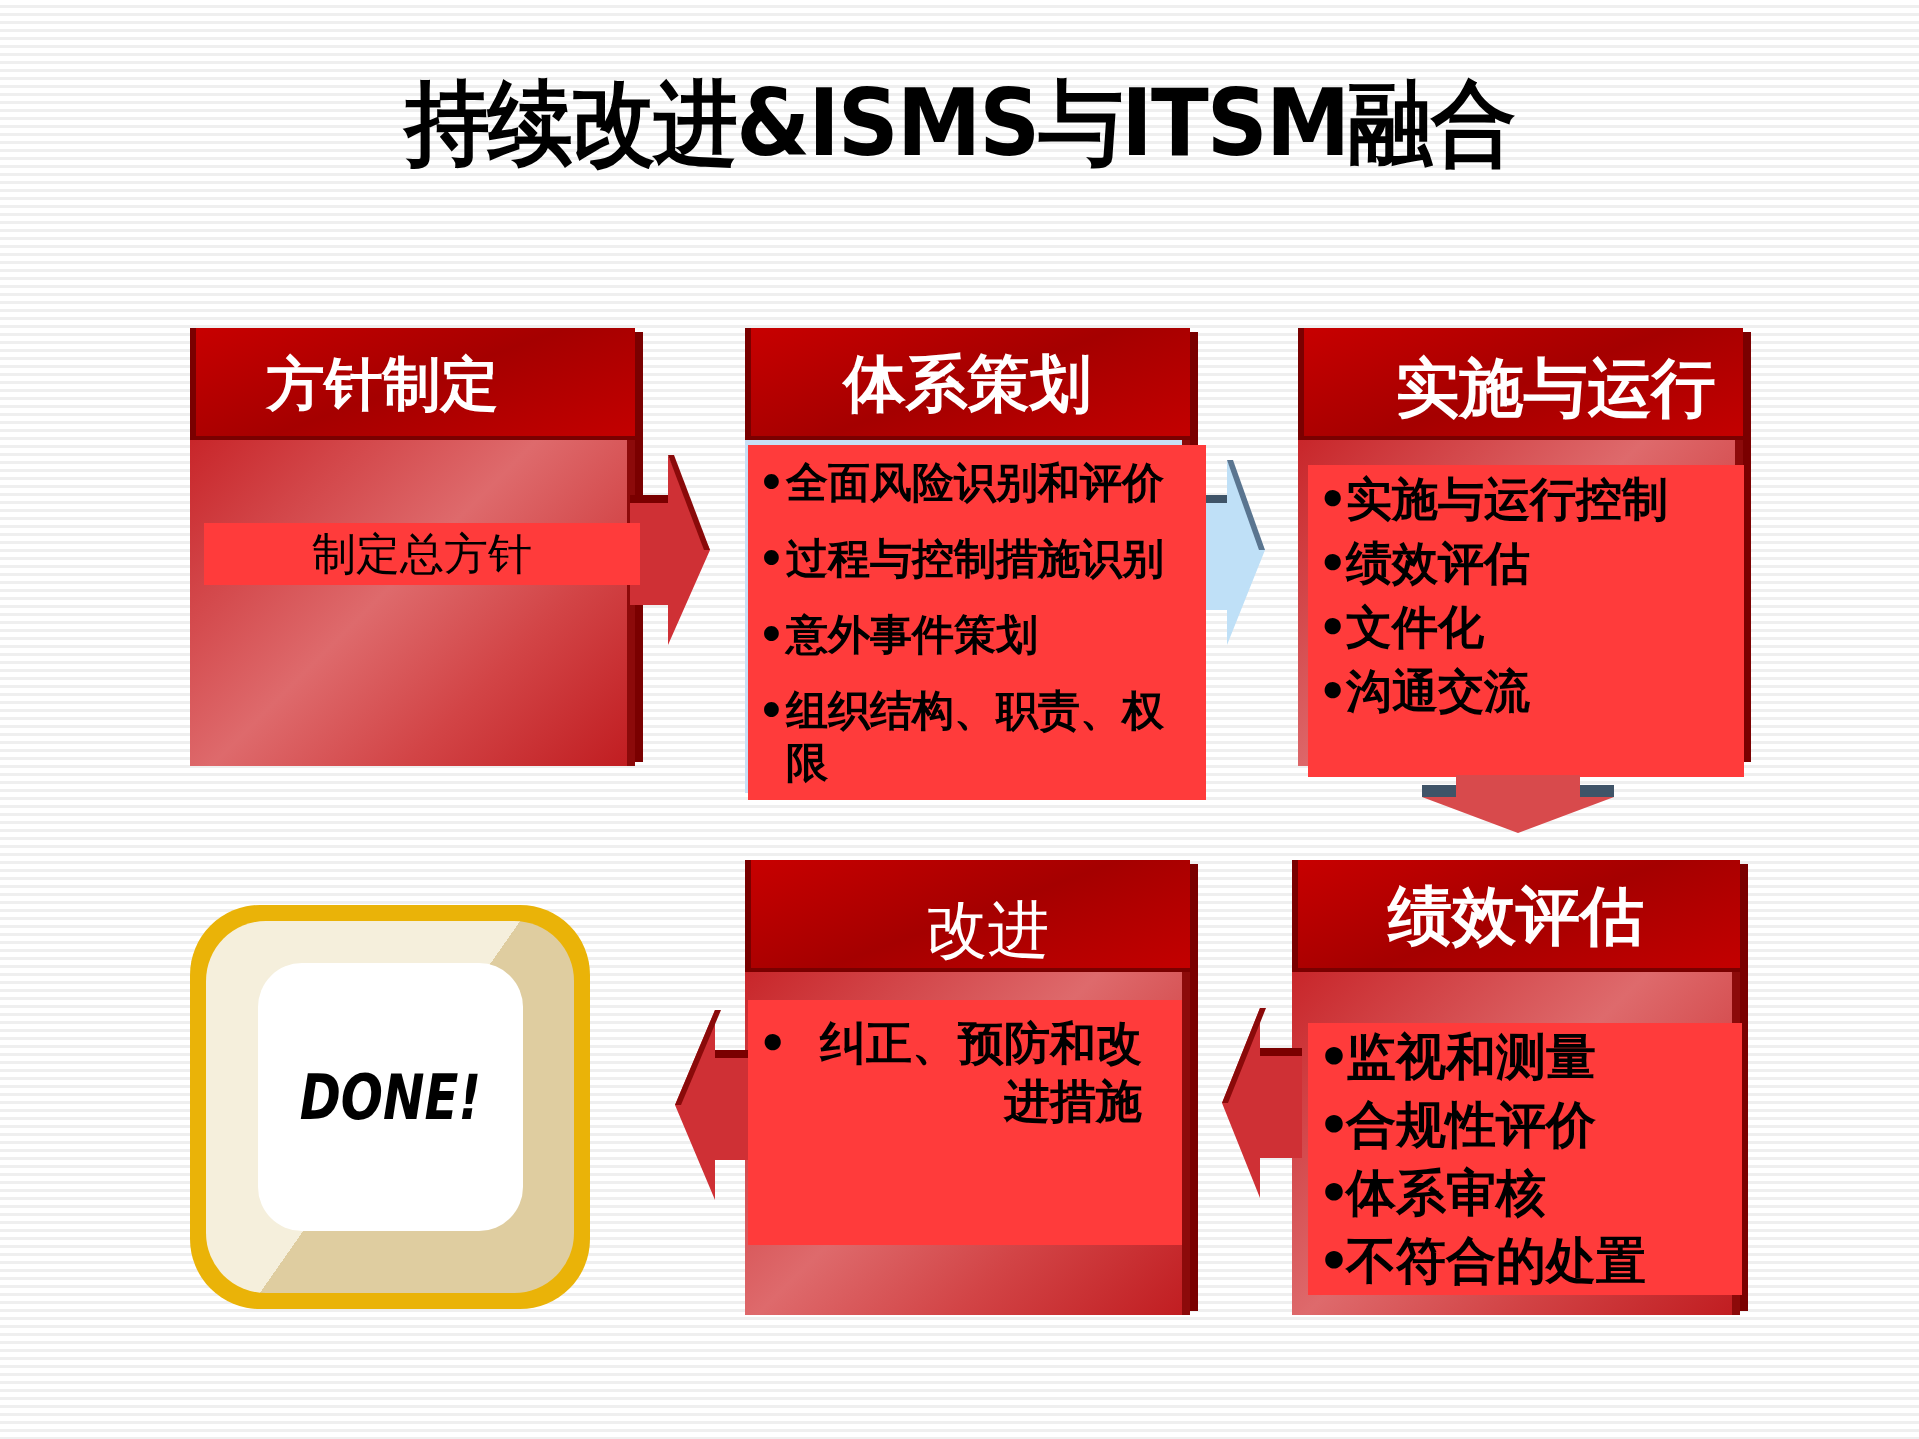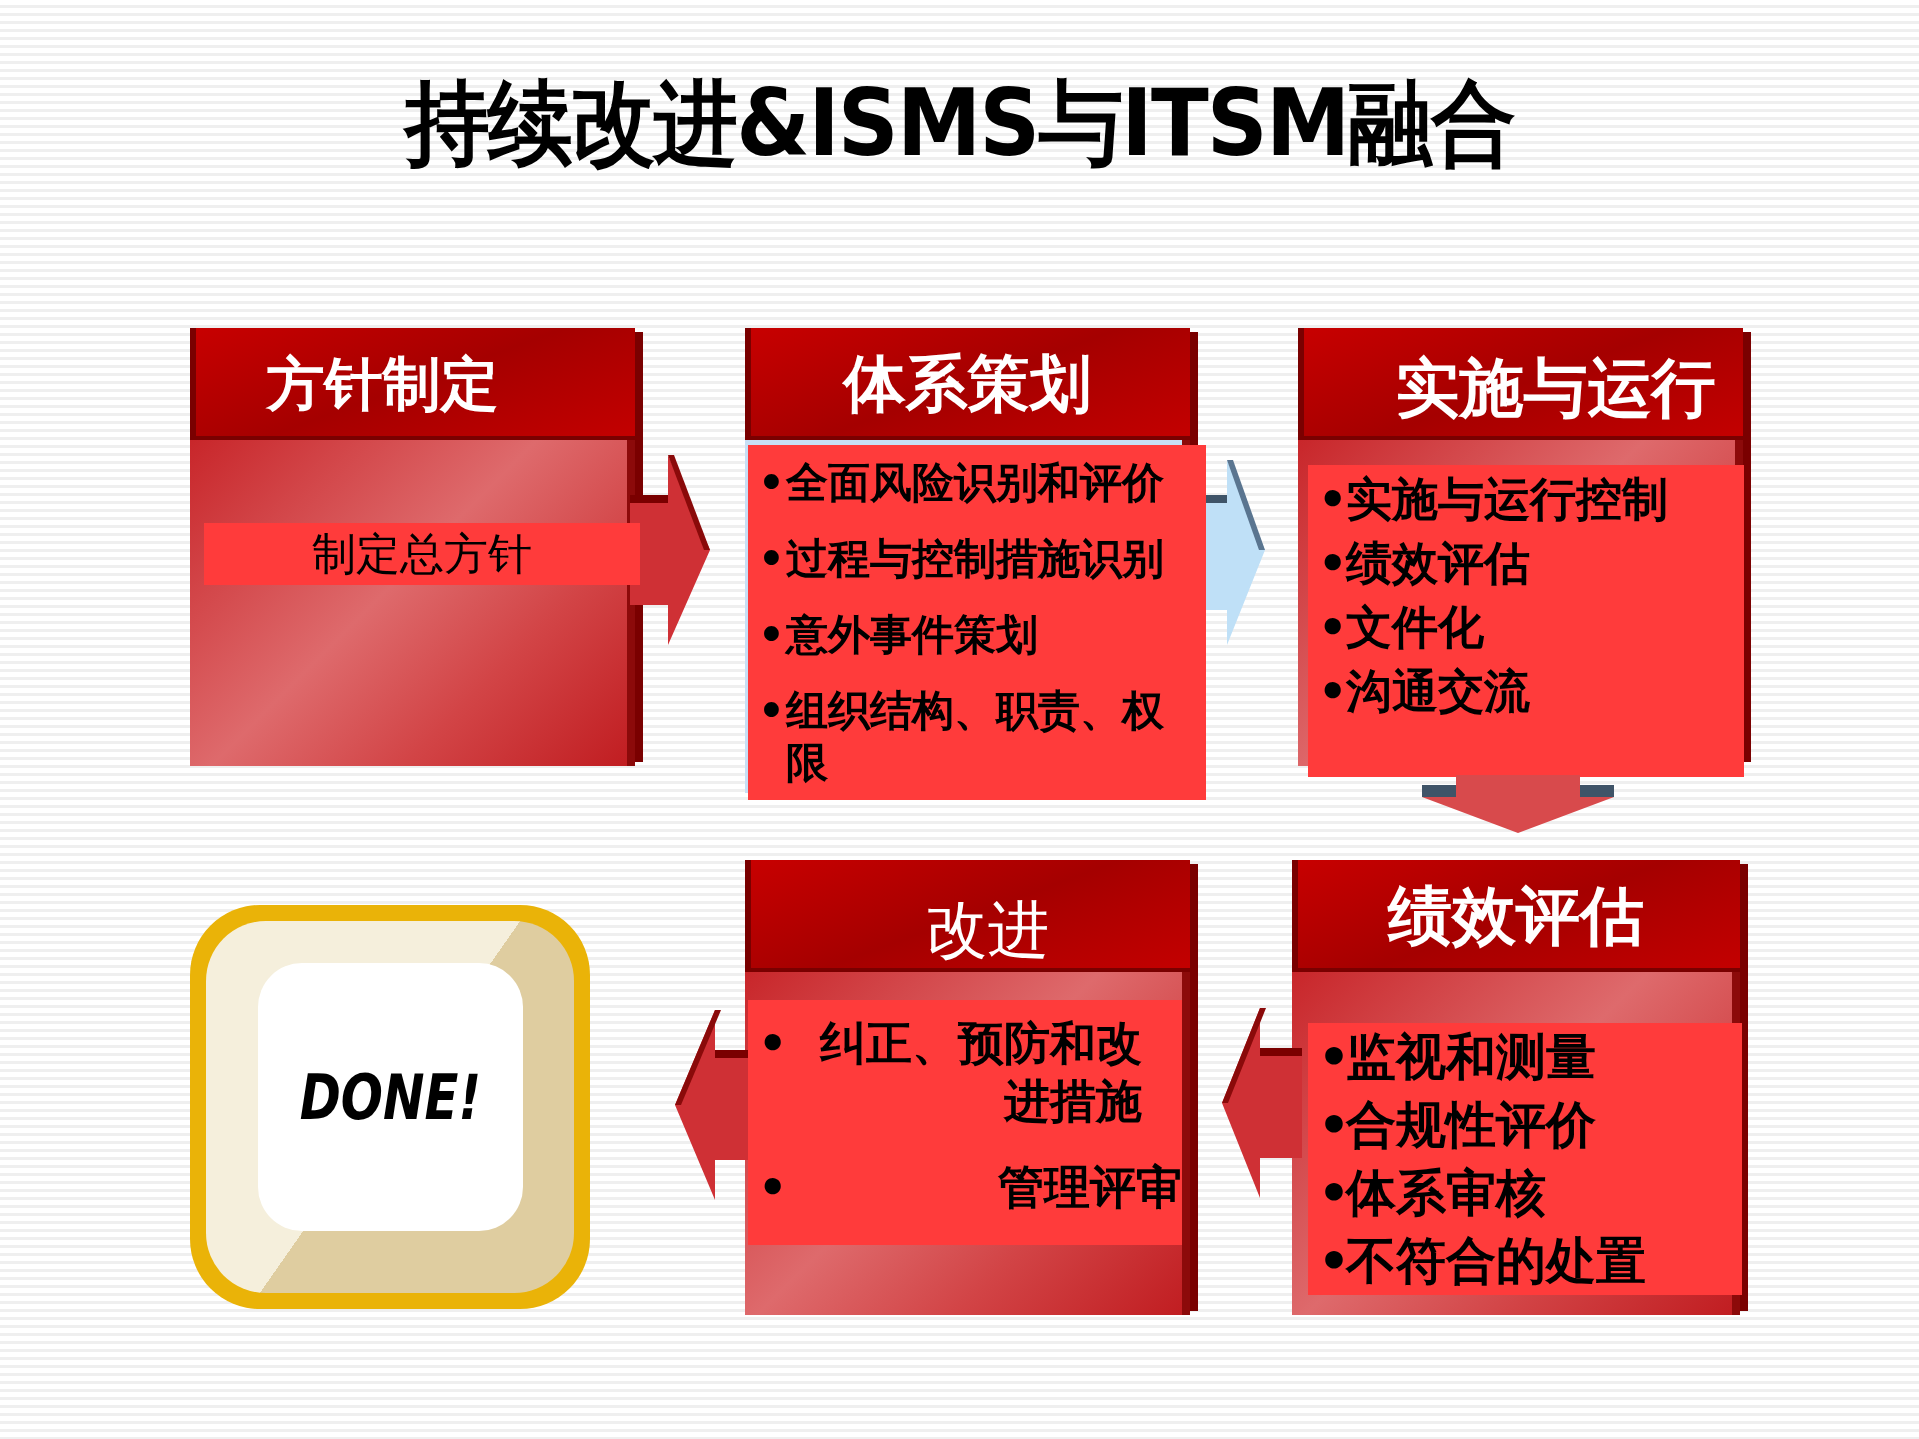--- a/index.html
+++ b/index.html
@@ -150,21 +150,20 @@
   <div class="body"></div>
 </div>
 <svg class="arrow" style="left:675px; top:1010px;" width="80" height="190" viewBox="0 0 80 190">
   <polygon points="80,40 40,40 40,0 0,95 40,190 40,150 80,150" fill="#cf3035"></polygon>
   <polygon points="40,0 46,0 6,95 0,95" fill="#8a0a0a"></polygon>
   <rect x="40" y="40" width="40" height="8" fill="#7a0000"></rect>
 </svg>
 <div class="panel" style="left:748px; top:1000px; width:434px; height:245px; font-size:46px; line-height:58px; padding-top:14px; box-sizing:border-box;text-align:right;">
   <ul>
     <li style="padding-right:40px; margin-bottom:28px;">纠正、预防和改进措施</li>
-    <li>管理评审</li>
   </ul>
 </div>
 
 <div class="done-outer">
   <div class="done-mid">
     <div class="done-inner">
       <span>DONE!</span>
     </div>
   </div>
 </div>

